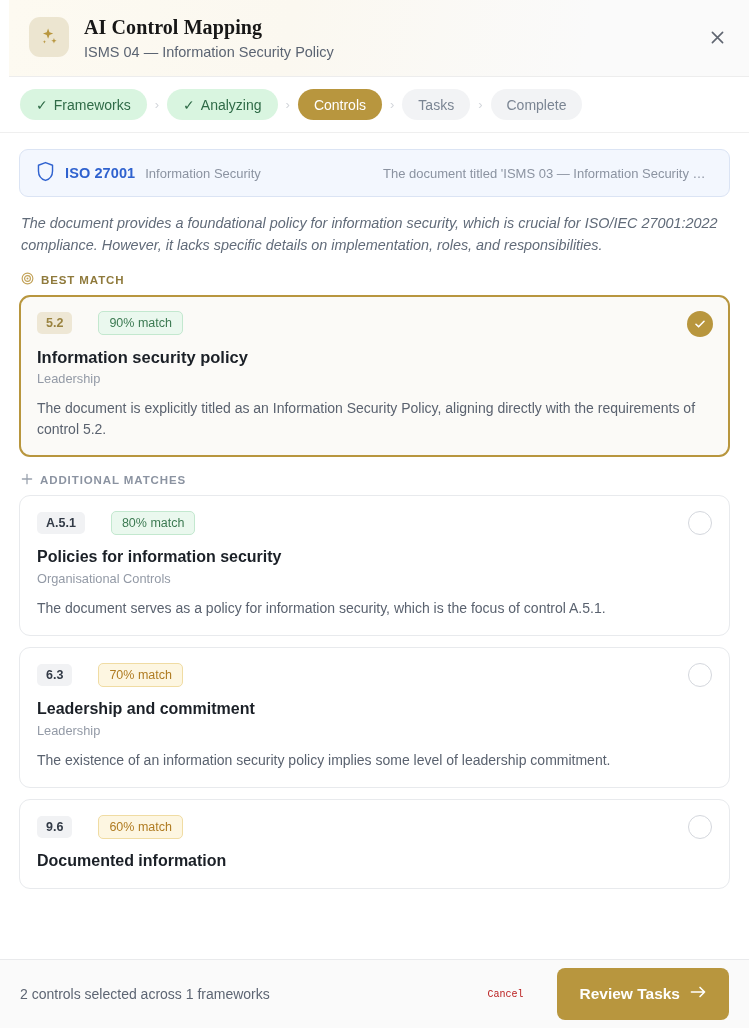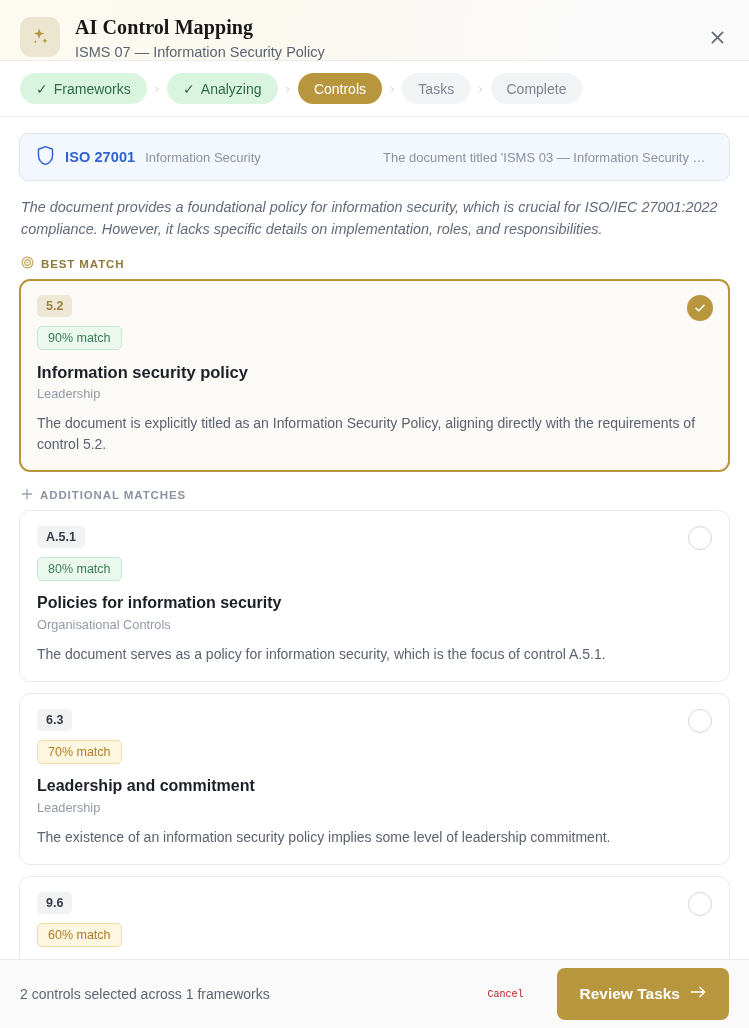--- a/index.html
+++ b/index.html
@@ -24,26 +24,27 @@
     display: flex;
     flex-direction: column;
     background: #ffffff;
     overflow: hidden;
   }
 
   
   .header {
     position: relative;
     flex: 0 0 auto;
-    height: 61px;
+    height: 77px;
     padding: 14px 20px 0 20px;
     display: flex;
     align-items: flex-start;
     background: linear-gradient(100deg, #fdfaf1 0%, #fbf8f0 38%, #fafafa 78%, #fafafa 100%);
     border-bottom: 1px solid #ededed;
+    margin-left: 9px;
   }
 
   .spark-badge {
     flex: 0 0 auto;
     width: 40px;
     height: 40px;
     border-radius: 11px;
     background: #ece5d0;
     display: flex;
     align-items: center;
@@ -196,24 +197,23 @@
     margin-bottom: 11px;
   }
   .card.best {
     border: 2px solid #b8963e;
     background: #fbfaf7;
     padding: 14px 16px 15px 16px;
   }
 
   .card-chips {
     display: flex;
-    align-items: flex-start;
-    gap: 9px;
+    align-items: center;
+    gap: 26px;
     margin-bottom: 11px;
-    flex-direction: column;
   }
   .chip-code {
     font-size: 12.5px;
     font-weight: bold;
     padding: 4px 9px;
     border-radius: 5px;
     background: #f1f2f4;
     color: #323a46;
   }
   .card.best .chip-code {
@@ -364,21 +364,21 @@
   <div class="header">
     <div class="spark-badge">
       <svg width="22" height="22" viewBox="0 0 24 24" fill="#b8963e" aria-hidden="true">
         <path d="M11 2.6l1.5 4.1 4.1 1.5-4.1 1.5L11 13.8 9.5 9.7 5.4 8.2l4.1-1.5z"></path>
         <path d="M17.4 13.2l.8 2.1 2.1.8-2.1.8-.8 2.1-.8-2.1-2.1-.8 2.1-.8z"></path>
         <path d="M7 15.4l.5 1.4 1.4.5-1.4.5L7 19.2l-.5-1.4-1.4-.5 1.4-.5z"></path>
       </svg>
     </div>
     <div class="header-text">
       <div class="app-title">AI Control Mapping</div>
-      <div class="app-subtitle">ISMS 07 — Information Security Policy</div>
+      <div class="app-subtitle">ISMS 04 — Information Security Policy</div>
     </div>
     <div class="close-btn">
       <svg width="17" height="17" viewBox="0 0 20 20" aria-hidden="true">
         <path d="M4 4 L16 16 M16 4 L4 16" stroke="#5f6570" stroke-width="1.9" stroke-linecap="round"></path>
       </svg>
     </div>
   </div>
 
   <div class="stepper">
     <div class="step done">

